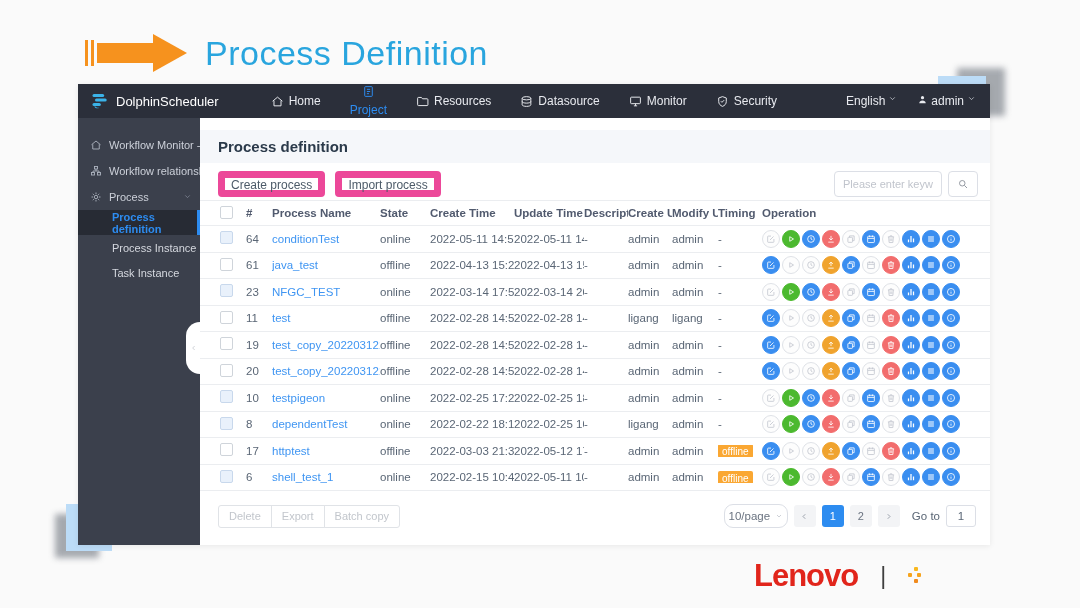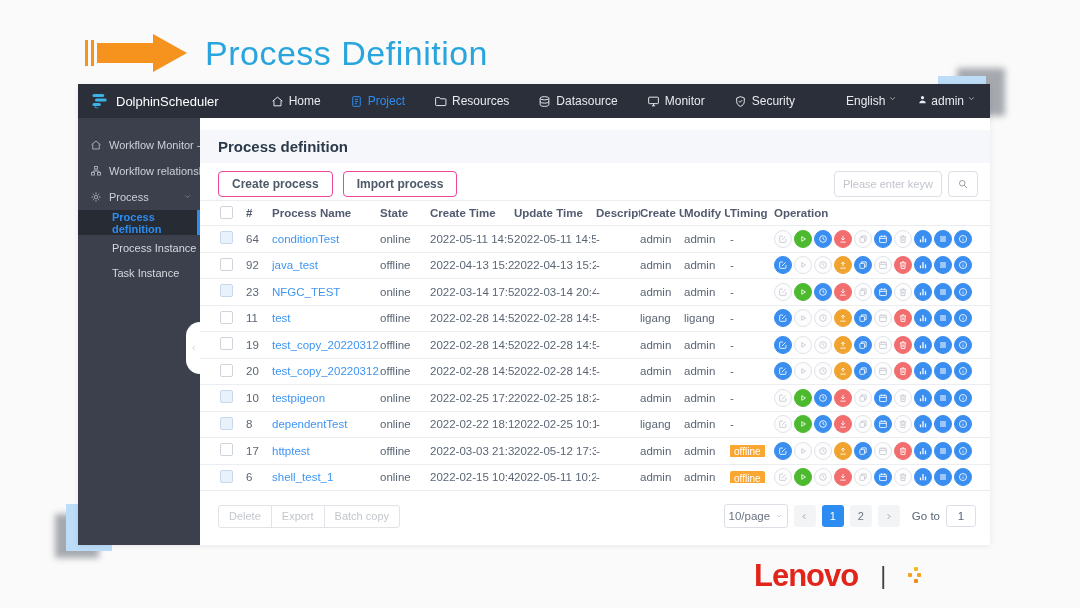--- a/index.html
+++ b/index.html
@@ -31,21 +31,21 @@
   .app{position:absolute;left:78px;top:84px;width:912px;height:461px;background:#fff;z-index:1;
        box-shadow:0 1px 6px rgba(0,0,0,.08);}
 
   
   .navbar{height:34px;background:#2b2f3a;display:flex;align-items:center;color:#e8eaef;}
   .brand{display:flex;align-items:center;gap:6px;margin-left:12px;font-size:13px;color:#fff;}
   .brand svg{width:20px;height:20px;}
   .nav-menu{display:flex;gap:29px;margin-left:52px;}
   .nav-item{display:flex;align-items:center;gap:5px;font-size:12px;color:#e8eaef;cursor:pointer;}
   .nav-item svg{width:13px;height:13px;stroke:currentColor;fill:none;stroke-width:1.8;}
-  .nav-item.active{color:#2d8cf0;}
+  .nav-item.active{color:#2d8cf0;flex-direction:column;}
   .nav-right{margin-left:auto;margin-right:14px;display:flex;align-items:center;gap:20px;font-size:12px;}
   .nav-drop{display:flex;align-items:flex-start;gap:3px;cursor:pointer;}
   .nav-drop svg{width:9px;height:9px;stroke:#cfd3da;fill:none;stroke-width:2;}
   .nav-drop .person{width:11px;height:11px;fill:#e8eaef;stroke:none;}
 
   
   .app-body{display:flex;height:427px;}
   .sidebar{width:122px;background:#3b404c;padding-top:14px;flex:none;position:relative;}
   .side-item{height:26px;display:flex;align-items:center;gap:7px;padding:0 8px 0 12px;
              font-size:11px;color:#ccd0d9;cursor:pointer;white-space:nowrap;overflow:hidden;}
@@ -61,42 +61,42 @@
     border-radius:14px 0 0 14px;display:flex;align-items:center;justify-content:center;cursor:pointer;}
   .collapse-tab svg{width:8px;height:8px;stroke:#b9bec6;fill:none;stroke-width:2;}
 
   
   .content{flex:1;position:relative;background:#fff;}
   .band{position:absolute;top:12px;left:0;right:0;height:33px;background:#f5f7fa;
         display:flex;align-items:center;padding-left:18px;}
   .heading{font-size:15px;font-weight:600;color:#2b3a4a;}
 
   .toolbar{position:absolute;top:53px;left:18px;right:12px;display:flex;align-items:center;gap:10px;}
-  .btn{height:26px;padding:0 13px;background:#fff;border:1px solid #ec4899;border-radius:4px;
-       font-size:12px;color:#4c5a68;font-family:inherit;cursor:pointer;font-weight:bold;}
+  .btn{height:26px;padding:0 6px;background:#fff;border:7px solid #ec4899;border-radius:4px;
+       font-size:12px;color:#4c5a68;font-family:inherit;cursor:pointer;}
   .search{margin-left:auto;display:flex;gap:6px;}
   .search input{width:108px;height:26px;border:1px solid #dcdfe6;border-radius:4px;padding:0 8px;
         font-size:11px;color:#515a6e;font-family:inherit;}
   .search input::placeholder{color:#c0c4cc;}
   .search-btn{width:30px;height:26px;border:1px solid #dcdfe6;border-radius:4px;background:#fff;
         display:flex;align-items:center;justify-content:center;cursor:pointer;}
   .search-btn svg{width:12px;height:12px;stroke:#8a9099;fill:none;stroke-width:1.8;}
 
   
   .table{position:absolute;top:82px;left:0;right:0;}
   .trow{display:flex;align-items:center;height:26.5px;border-bottom:1px solid #ebedf0;
         padding-left:20px;padding-right:10px;font-size:11.5px;color:#5a6675;}
   .trow.head{height:26px;border-top:1px solid #ebedf0;font-weight:bold;color:#515a6e;}
   .cell{flex:none;white-space:nowrap;overflow:hidden;}
   .c-cb{width:26px;}
   .c-num{width:26px;}
   .c-name{width:108px;}
   .c-state{width:50px;}
   .c-ct{width:84px;}
-  .c-ut{width:82px;}
+  .c-ut{width:70px;}
   .c-desc{width:44px;}
   .c-cu{width:44px;}
   .c-mu{width:46px;}
   .c-ts{width:40px;}
   .c-ops{flex:1;display:flex;align-items:center;gap:2px;padding-left:4px;}
   .cb{display:inline-block;width:13px;height:13px;border:1px solid #cfd4da;border-radius:2px;
       background:#fff;cursor:pointer;}
   .cb.dis{background:#e9f1fb;border-color:#c8d8ec;}
   .plink{color:#3f95f2;text-decoration:none;cursor:pointer;}
   .badge{background:#faa732;color:#fff;font-size:10px;padding:1.5px 4px;border-radius:2px;}
@@ -111,21 +111,21 @@
   .op.disabled svg{stroke:#c3c7cf;}
 
   
   .tfooter{position:absolute;top:386px;left:18px;right:14px;display:flex;align-items:center;}
   .bulk{display:flex;}
   .bulk button{height:23px;padding:0 10px;background:#fff;border:1px solid #e0e3e7;font-size:11px;
       color:#c2c6cc;font-family:inherit;margin-left:-1px;cursor:default;}
   .bulk button:first-child{border-radius:3px 0 0 3px;margin-left:0;}
   .bulk button:last-child{border-radius:0 3px 3px 0;padding-left:10px;}
   .pagination{margin-left:auto;display:flex;align-items:center;gap:6px;font-size:11.5px;color:#5a6675;}
-  .psize{width:64px;height:24px;border:1px solid #dcdfe6;border-radius:3px;display:flex;
+  .psize{width:64px;height:24px;border:1px solid #dcdfe6;border-radius:9px;display:flex;
       align-items:center;justify-content:center;gap:5px;cursor:pointer;color:#6a7380;}
   .psize svg{width:8px;height:8px;stroke:#b5b9c2;fill:none;stroke-width:2;}
   .pbtn{width:22px;height:22px;border:none;border-radius:3px;background:#f3f4f6;color:#6a7380;
       font-size:11px;display:flex;align-items:center;justify-content:center;cursor:pointer;font-family:inherit;}
   .pbtn svg{width:9px;height:9px;stroke:#7d8591;fill:none;stroke-width:2;}
   .pbtn.active{background:#2d8cf0;color:#fff;}
   .goto-label{margin-left:6px;}
   .goto{width:30px;height:22px;border:1px solid #dcdfe6;border-radius:3px;text-align:center;
       font-size:11.5px;color:#5a6675;font-family:inherit;}
 
@@ -461,21 +461,21 @@
                   </button>
                   <button class="op blue">
                     <svg>
                       <use href="#i-info"></use>
                     </svg>
                   </button>
                 </span>
               </div>
               <div class="trow">
                 <span class="cell c-cb"><span class="cb"></span></span>
-                <span class="cell c-num">92</span>
+                <span class="cell c-num">61</span>
                 <span class="cell c-name"><a class="plink">java_test</a></span>
                 <span class="cell c-state">offline</span>
                 <span class="cell c-ct">2022-04-13 15:22:59</span>
                 <span class="cell c-ut">2022-04-13 15:22:59</span>
                 <span class="cell c-desc">-</span>
                 <span class="cell c-cu">admin</span>
                 <span class="cell c-mu">admin</span>
                 <span class="cell c-ts">-</span>
                 <span class="cell c-ops">
                   <button class="op blue">

